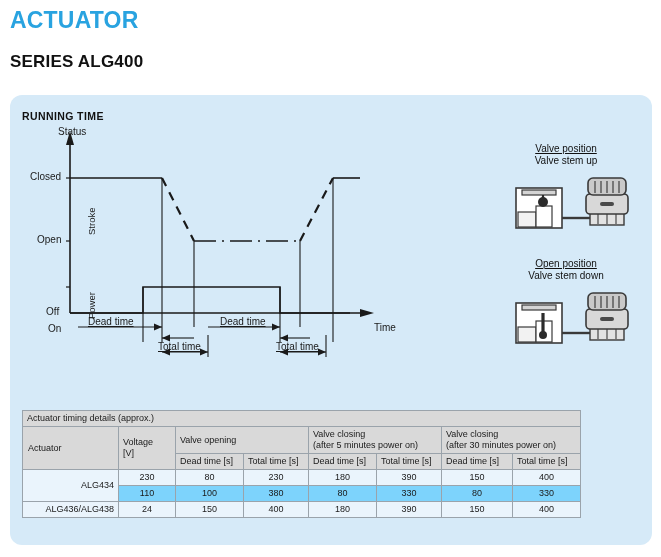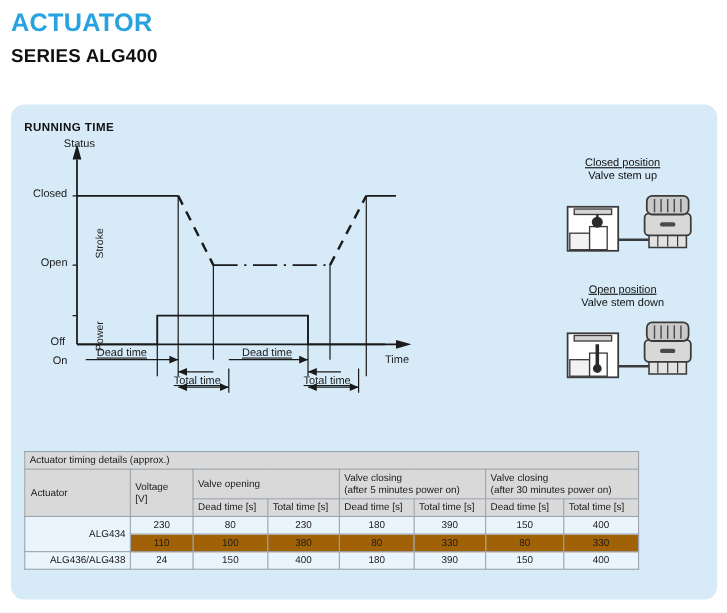--- a/index.html
+++ b/index.html
@@ -12,21 +12,21 @@
     position:relative;
   }
   
   #title-block{position:absolute;left:10px;top:8px;}
   #main-title{
     font-size:23px;font-weight:bold;color:#29A3E0;
     letter-spacing:0.2px;line-height:25px;
   }
   #sub-title{
     font-size:17px;font-weight:bold;color:#111111;
-    letter-spacing:0.2px;line-height:19px;margin-top:8px;
+    letter-spacing:0.2px;line-height:19px;margin-top:19px;
   }
   
   #panel{
     position:absolute;left:10px;top:95px;
     width:642px;height:450px;
     background:#D6EAF8;
     border-radius:12px;
   }
   #panel-heading{
     position:absolute;left:22px;top:110px;
@@ -58,21 +58,21 @@
   #timing-table td,#timing-table th{
     border:1px solid #9aa3ab;
     padding:2px 4px;
     font-weight:normal;
     text-align:left;
     line-height:11px;
   }
   #timing-table .hdr{background:#D9D9D9;}
   #timing-table .lbl{text-align:left;padding-left:5px;background:#D9D9D9;}
   #timing-table .rowlabel{text-align:right;padding-left:5px;background:#EAF4FC;}
-  #timing-table .alt{background:#a16207;}
+  #timing-table .alt{background:#7dd3fc;}
   #timing-table .num{text-align:center;}
 </style>
 </head>
 <body>
 
 <div id="title-block">
   <div id="main-title">ACTUATOR</div>
   <div id="sub-title">SERIES ALG400</div>
 </div>
 
@@ -131,35 +131,35 @@
     <polygon points="316,257 308,253.5 308,260.5" fill="#1a1a1a"></polygon>
     <line x1="316" y1="240" x2="316" y2="262" stroke="#1a1a1a" stroke-width="1.1"></line>
   </svg>
 
   
   <div class="cap" style="left:48px;top:31px;">Status</div>
   <div class="cap" style="left:20px;top:76px;">Closed</div>
   <div class="cap" style="left:27px;top:139px;">Open</div>
   <div class="cap" style="left:38px;top:188px;margin-top:40px;">On</div>
   <div class="cap" style="left:36px;top:211px;">Off</div>
-  <div class="cap" style="left:340px;top:227px;">Time</div>
+  <div class="cap" style="left:364px;top:227px;">Time</div>
 
   
   <div class="vcap" style="left:76px;top:140px;">Stroke</div>
   <div class="vcap" style="left:76px;top:224px;">Power</div>
 
   
   <div class="cap" style="left:78px;top:221px;text-decoration:underline;">Dead time</div>
   <div class="cap" style="left:148px;top:246px;text-decoration:underline;">Total time</div>
   <div class="cap" style="left:210px;top:221px;text-decoration:underline;">Dead time</div>
   <div class="cap" style="left:266px;top:246px;text-decoration:underline;">Total time</div>
 </div>
 
 <div class="illus-block" style="left:496px;top:143px;width:140px;">
-  <div class="illus-title">Closed position</div>
+  <div class="illus-title">Valve position</div>
   <div class="illus-sub">Valve stem up</div>
   <svg width="140" height="62" viewBox="0 0 140 62" style="margin-top:10px;margin-left:18px;">
 
     <rect x="2" y="12" width="46" height="40" fill="#ffffff" stroke="#3a3a3a" stroke-width="1.6"></rect>
     <rect x="8" y="14" width="34" height="5" fill="#d4d4d4" stroke="#3a3a3a" stroke-width="1.2"></rect>
     <rect x="4" y="36" width="18" height="15" fill="#f2f2f2" stroke="#3a3a3a" stroke-width="1.2"></rect>
     <rect x="22" y="30" width="16" height="21" fill="#ffffff" stroke="#3a3a3a" stroke-width="1.2"></rect>
     <circle cx="29" cy="26" r="5" fill="#2b2b2b"></circle>
     <line x1="29" y1="19" x2="29" y2="26" stroke="#2b2b2b" stroke-width="2.2"></line>
 

